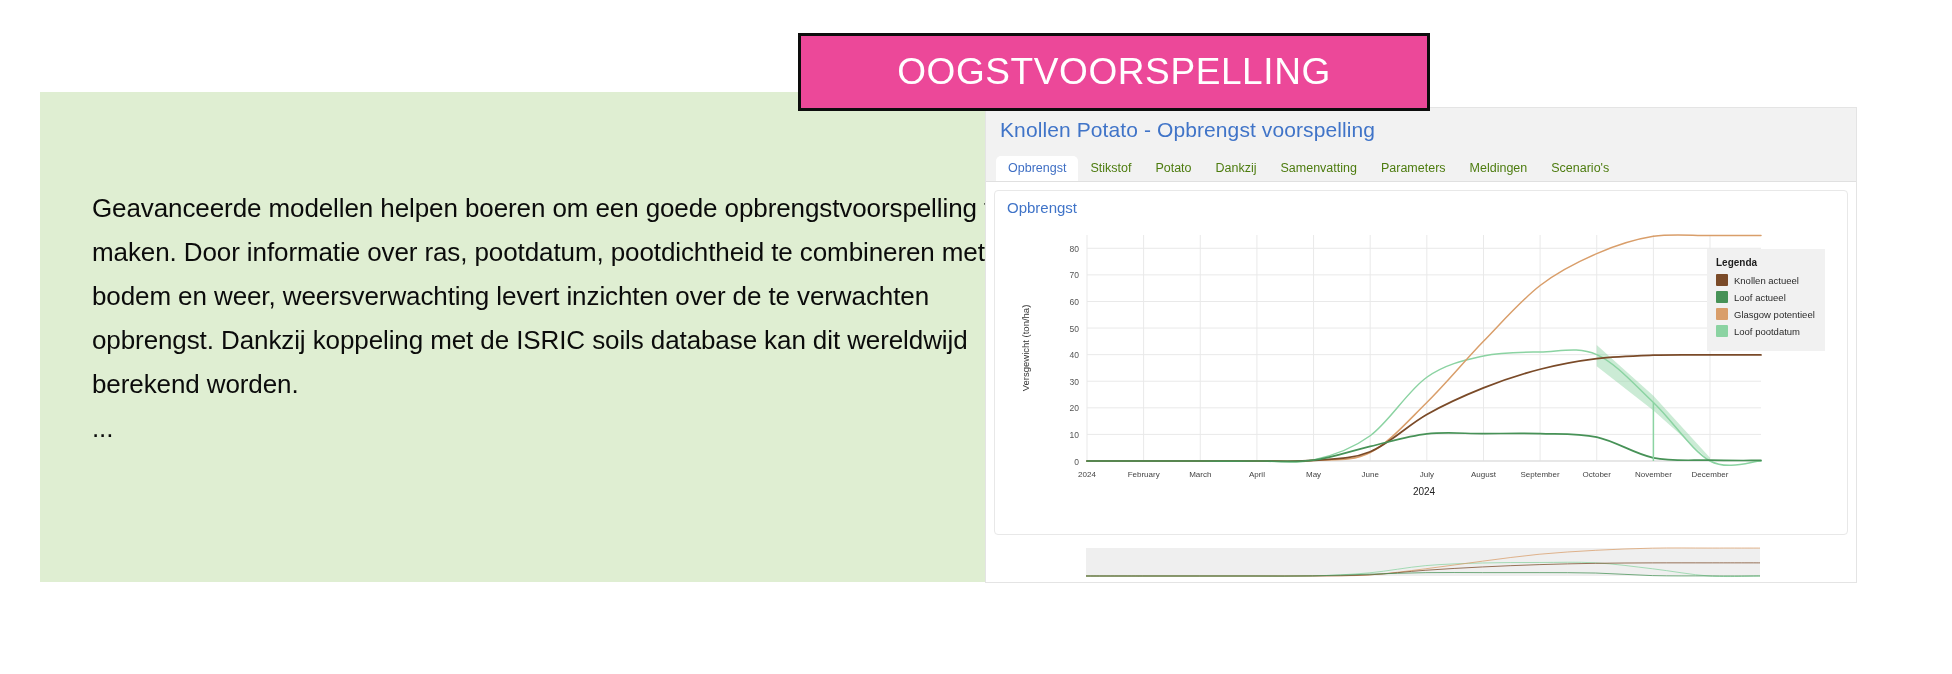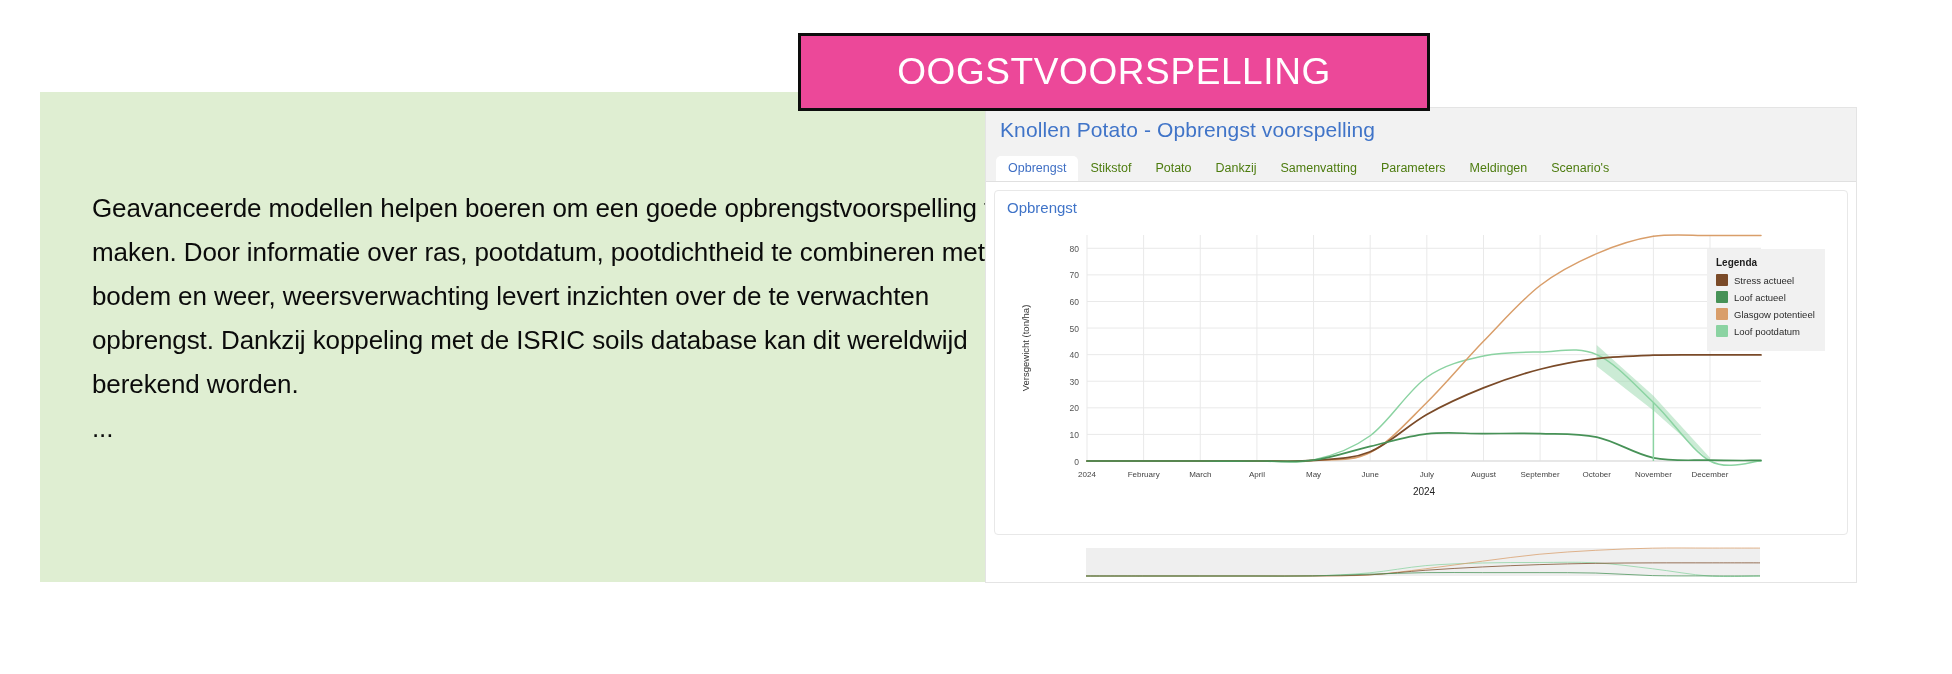--- a/index.html
+++ b/index.html
@@ -181,21 +181,21 @@
           <path d="M92.00,236.00 C101.44,236.00 129.76,236.00 148.64,236.00 C167.52,236.00 186.40,236.00 205.28,236.00 C224.16,236.00 243.04,236.09 261.92,236.00 C280.80,235.91 299.68,237.02 318.55,235.47 C337.43,233.92 356.31,234.36 375.19,226.69 C394.07,219.03 412.95,200.11 431.83,189.47 C450.71,178.84 469.59,170.42 488.47,162.88 C507.35,155.35 526.23,149.15 545.11,144.27 C563.99,139.40 582.87,135.98 601.75,133.64 C620.63,131.29 639.51,130.80 658.39,130.18 C677.27,129.56 697.09,129.96 715.03,129.91 C732.96,129.87 757.50,129.91 766.00,129.91" fill="none" stroke="#7a4a28" stroke-width="1.7" stroke-linecap="round" stroke-linejoin="round"></path>
           <path d="M92.00,236.00 C101.44,236.00 129.76,236.00 148.64,236.00 C167.52,236.00 186.40,236.00 205.28,236.00 C224.16,236.00 243.04,236.13 261.92,236.00 C280.80,235.87 299.68,237.64 318.55,235.20 C337.43,232.77 356.31,225.76 375.19,221.38 C394.07,216.99 412.95,211.01 431.83,208.88 C450.71,206.75 469.59,208.66 488.47,208.61 C507.35,208.57 526.23,208.04 545.11,208.61 C563.99,209.19 582.87,208.04 601.75,212.07 C620.63,216.10 639.51,228.95 658.39,232.81 C677.27,236.66 697.09,234.76 715.03,235.20 C732.96,235.65 757.50,235.42 766.00,235.47" fill="none" stroke="#479257" stroke-width="1.7" stroke-linecap="round" stroke-linejoin="round"></path>
           <path d="M658.4,177.5 L658.4,236.0" stroke="#8bd3a2" stroke-width="1.5" fill="none"></path>
         </svg>
     </div>
 
     <div id="legend">
       <div id="legend-title">Legenda</div>
       <div class="legend-row">
         <span class="legend-swatch" style="background:#7a4a28"></span>
-        <span class="legend-label">Stress actueel</span>
+        <span class="legend-label">Knollen actueel</span>
       </div>
       <div class="legend-row">
         <span class="legend-swatch" style="background:#479257"></span>
         <span class="legend-label">Loof actueel</span>
       </div>
       <div class="legend-row">
         <span class="legend-swatch" style="background:#d99e6a"></span>
         <span class="legend-label">Glasgow potentieel</span>
       </div>
       <div class="legend-row">

